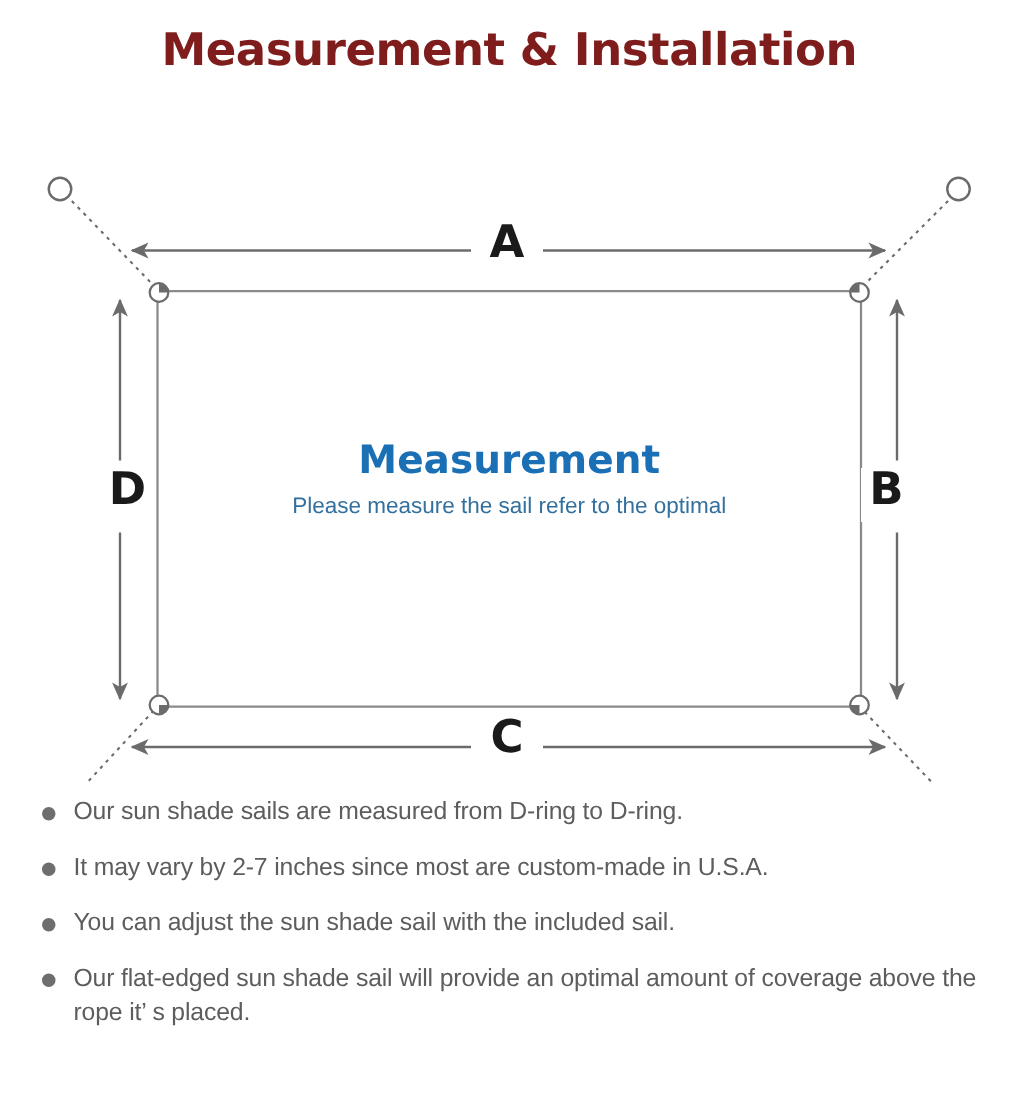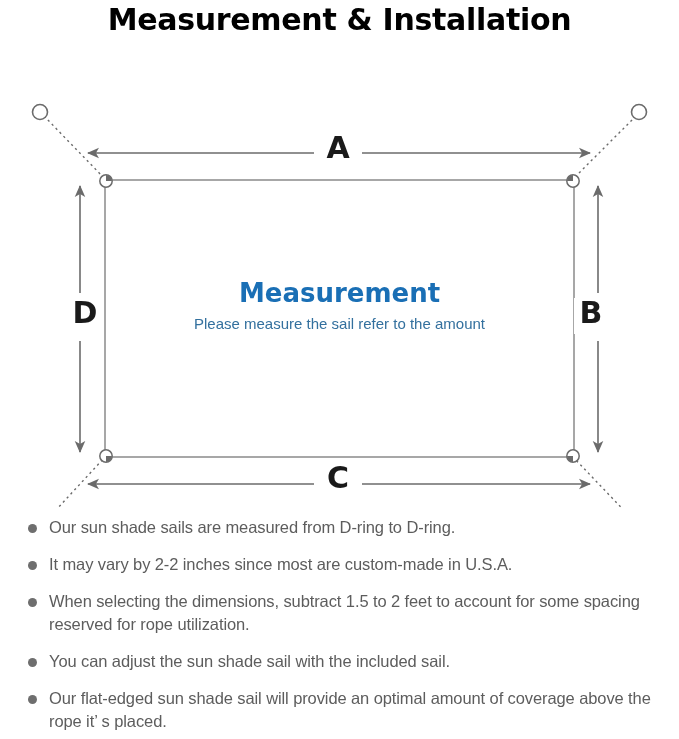--- a/index.html
+++ b/index.html
@@ -11,26 +11,26 @@
     width: 679px; height: 739px;
     font-family: "Liberation Sans", sans-serif;
     overflow: hidden;
     position: relative;
   }
 
   
   .title {
     width: 100%;
     text-align: center;
-    color: #000000;
+    color: #7f1d1d;
     font-family: "DejaVu Sans", sans-serif;
     font-weight: bold;
     font-size: 30px;
     letter-spacing: -0.3px;
-    padding-top: 2px;
+    padding-top: 16px;
     line-height: 36px;
     white-space: nowrap;
   }
 
   
   .diagram {
     position: relative;
     width: 679px;
     height: 470px;
   }
@@ -159,35 +159,31 @@
       <line x1="598" y1="303" x2="598" y2="414" marker-end="url(#arrowEnd)"></line>
     </g>
   </svg>
 
   <div class="dim-label" id="label-A">A</div>
   <div class="dim-label" id="label-B">B</div>
   <div class="dim-label" id="label-C">C</div>
   <div class="dim-label" id="label-D">D</div>
 
   <div class="sail-text sail-title">Measurement</div>
-  <div class="sail-text sail-sub">Please measure the sail refer to the amount</div>
+  <div class="sail-text sail-sub">Please measure the sail refer to the optimal</div>
 </div>
 
 <div class="notes">
   <div class="note">
     <span class="bullet"></span>
     <span class="note-text">Our sun shade sails are measured from D-ring to D-ring.</span>
   </div>
   <div class="note">
     <span class="bullet"></span>
-    <span class="note-text">It may vary by 2-2 inches since most are custom-made in U.S.A.</span>
-  </div>
-  <div class="note">
-    <span class="bullet"></span>
-    <span class="note-text">When selecting the dimensions, subtract 1.5 to 2 feet to account for some spacing reserved for rope utilization.</span>
+    <span class="note-text">It may vary by 2-7 inches since most are custom-made in U.S.A.</span>
   </div>
   <div class="note">
     <span class="bullet"></span>
     <span class="note-text">You can adjust the sun shade sail with the included sail.</span>
   </div>
   <div class="note">
     <span class="bullet"></span>
     <span class="note-text">Our flat-edged sun shade sail will provide an optimal amount of coverage above the rope it’ s placed.</span>
   </div>
 </div>

